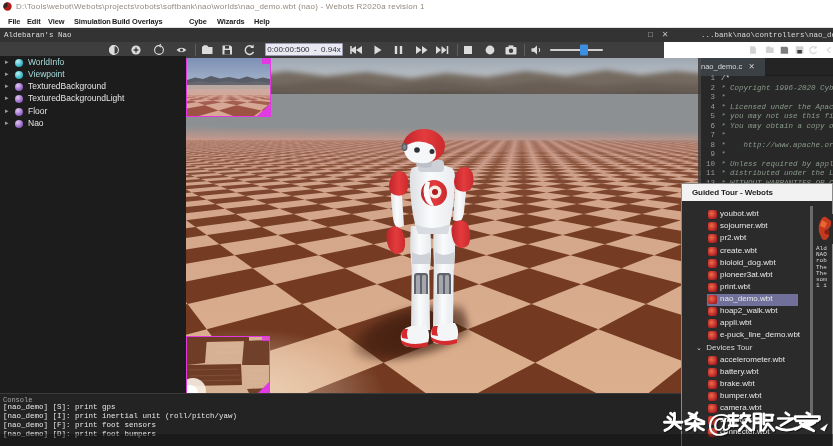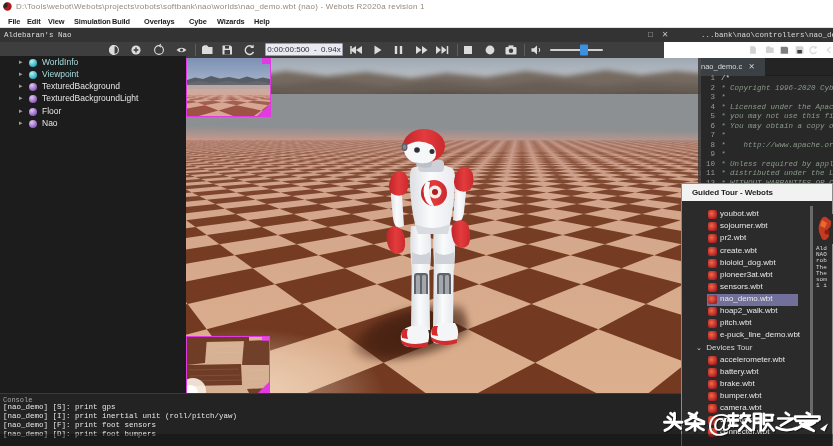--- a/index.html
+++ b/index.html
@@ -25,21 +25,21 @@
   #edtitle { left:701px; top:3px; width:132px; font-size:7.5px; color:#d8d8d8; text-align:right; white-space:nowrap; overflow:hidden; }
 
   
   #toolbar { left:0; top:42px; width:664px; height:16px; background:#3e3e3e; }
   #timebox { left:265px; top:1px; width:78px; height:13px; background:#e9e9f2;
     border:1px solid #9a9ab2; border-radius:1px; font-size:8px; color:#2a2a3a;
     text-align:center; line-height:11px; }
 
   
   #tree { left:0; top:56px; width:186px; height:337px; background:#1c1c1c; }
-  .trow { position:absolute; left:0; width:186px; height:12px; font-size:8.5px;margin-left:14px; }
+  .trow { position:absolute; left:0; width:186px; height:12px; font-size:8.5px; }
   .trow .ar { position:absolute; left:5px; top:1px; color:#9a9a9a; font-size:7px; }
   .trow .dot { position:absolute; left:15px; top:2px; width:8px; height:8px; border-radius:50%; }
   .trow .lb { position:absolute; left:28px; top:0px; color:#e4e4e4; }
   .dot.c { background:radial-gradient(circle at 35% 30%, #b8f0f2, #3fb8c8 60%, #1d7f90); }
   .dot.p { background:radial-gradient(circle at 35% 30%, #e0c8f0, #9a6cc8 60%, #5d3c86); }
 
   
   #vp { left:186px; top:58px; width:515px; height:335px; overflow:hidden; background:#8d9092; }
   #sky { left:0; top:0; width:515px; height:46px; background:linear-gradient(#9fa8b2,#c8cdd2 70%,#c2c7cb); }
   #fog { left:0; top:36px; width:515px; height:32px; background:#8d9092; }
@@ -89,21 +89,21 @@
     </svg>
     <div id="titletext" class="abs">D:\Tools\webot\Webots\projects\robots\softbank\nao\worlds\nao_demo.wbt (nao) - Webots R2020a revision 1</div>
   </div>
 
   <div id="menubar" class="abs">
     <span class="mi" style="left:8px">File</span>
     <span class="mi" style="left:27px">Edit</span>
     <span class="mi" style="left:48px">View</span>
     <span class="mi" style="left:74px">Simulation</span>
     <span class="mi" style="left:112px">Build</span>
-    <span class="mi" style="left:144px">Overlays</span>
+    <span class="mi" style="left:132px">Overlays</span>
     <span class="mi" style="left:189px">Cybe</span>
     <span class="mi" style="left:217px">Wizards</span>
     <span class="mi" style="left:254px">Help</span>
   </div>
 
   <div id="topbar" class="abs">
     <div id="aldebaran" class="abs mono">Aldebaran's Nao</div>
     <div id="winbtns" class="abs">□✕</div>
     <div id="edtitle" class="abs mono">...bank\nao\controllers\nao_demo</div>
   </div>
@@ -1474,33 +1474,33 @@
       <div class="gtrow" style="top:74px">
           <span class="wic"></span>
           <span class="wlb">bioloid_dog.wbt</span>
         </div>
       <div class="gtrow" style="top:86px">
           <span class="wic"></span>
           <span class="wlb">pioneer3at.wbt</span>
         </div>
       <div class="gtrow" style="top:98px">
           <span class="wic"></span>
-          <span class="wlb">sensors.wbt</span>
+          <span class="wlb">print.wbt</span>
         </div>
       <div class="gtrow" style="top:110px">
           <span class="wic"></span>
           <span class="wlb">nao_demo.wbt</span>
         </div>
       <div class="gtrow" style="top:122px">
           <span class="wic"></span>
           <span class="wlb">hoap2_walk.wbt</span>
         </div>
       <div class="gtrow" style="top:134px">
           <span class="wic"></span>
-          <span class="wlb">pitch.wbt</span>
+          <span class="wlb">appli.wbt</span>
         </div>
       <div class="gtrow" style="top:146px">
           <span class="wic"></span>
           <span class="wlb">e-puck_line_demo.wbt</span>
         </div>
       <div class="gtrow" style="top:159px;left:14px;color:#d8d8d8"><span style="font-size:7px">⌄</span>&nbsp;&nbsp;Devices Tour</div>
       <div class="gtrow" style="top:171px">
           <span class="wic"></span>
           <span class="wlb">accelerometer.wbt</span>
         </div>

